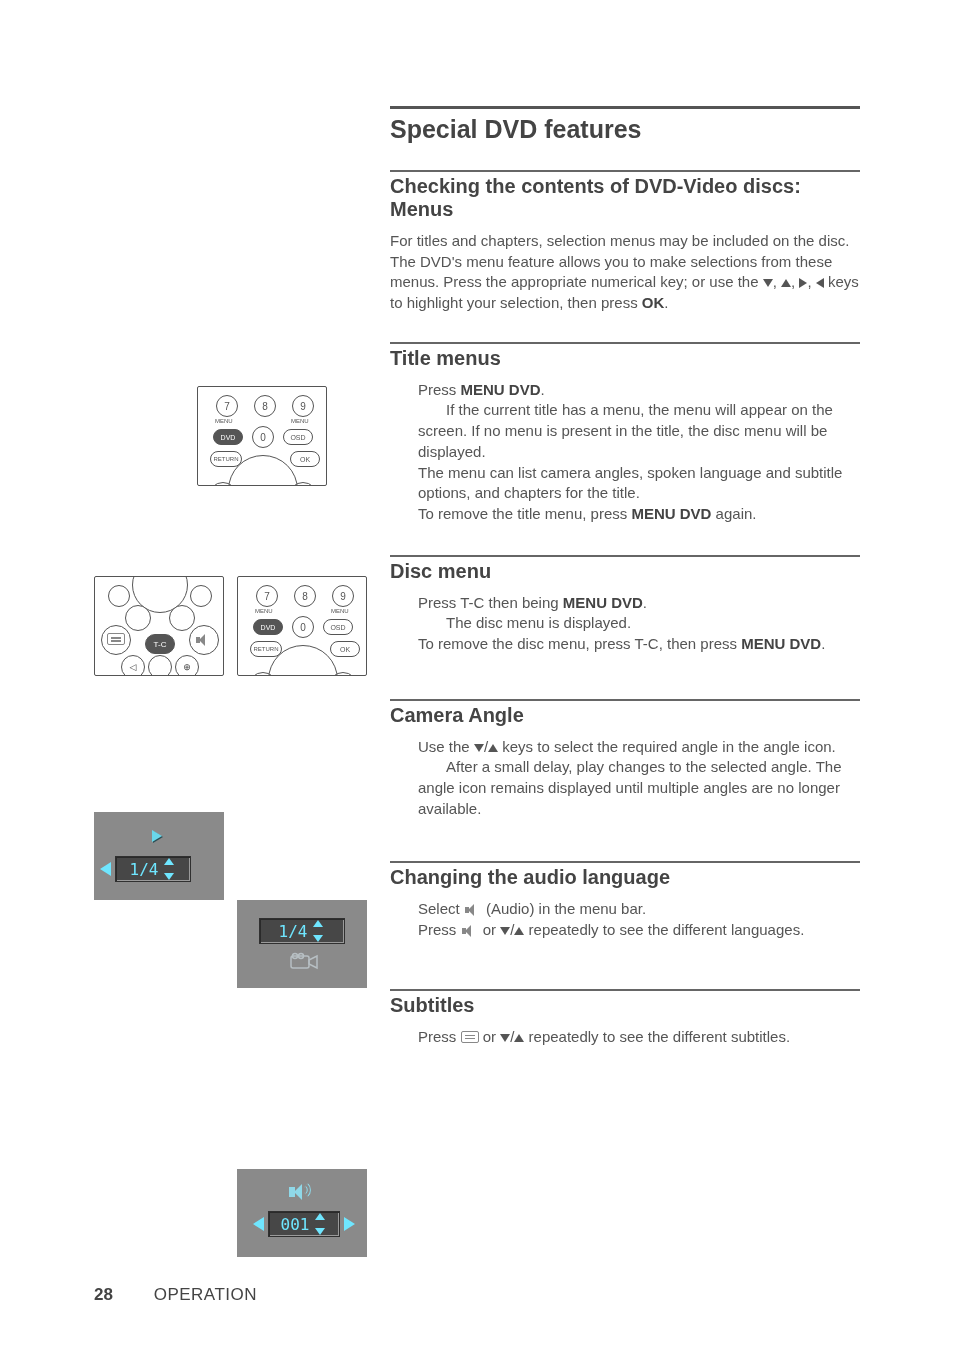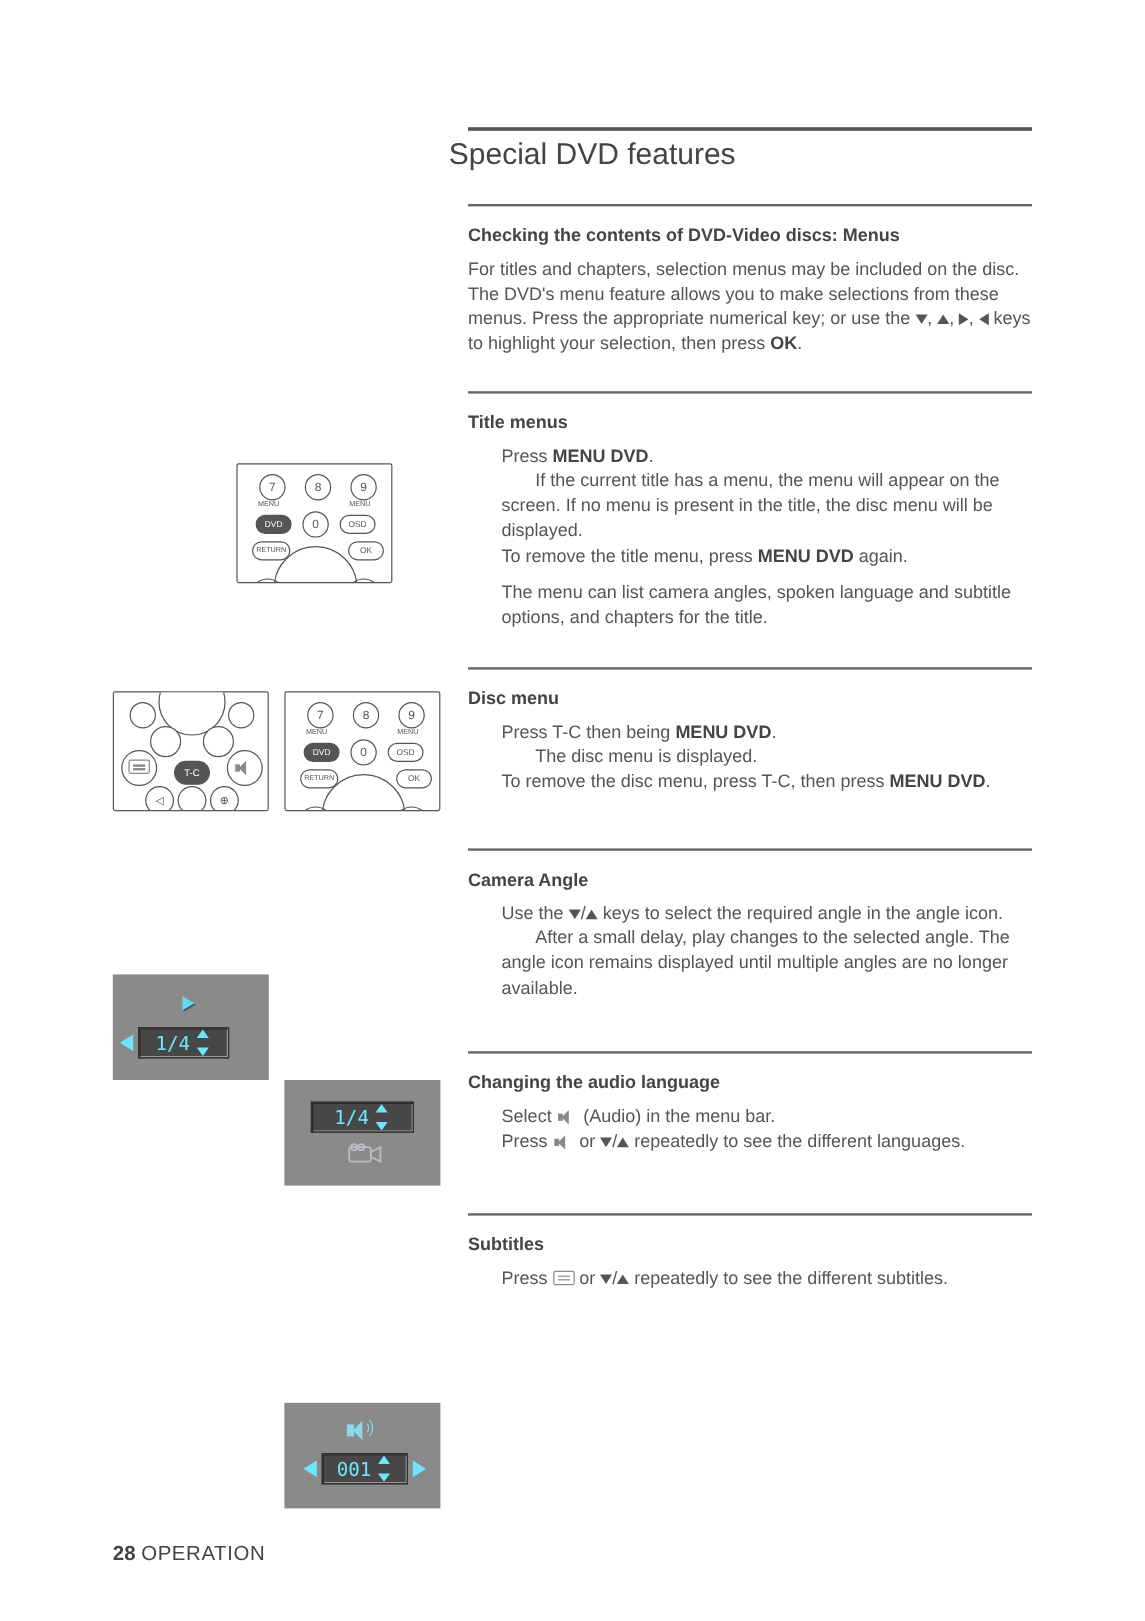--- a/index.html
+++ b/index.html
@@ -17,57 +17,57 @@
   }
   .hr-top {
     position: absolute;
     left: 390px;
     right: 94px;
     top: 106px;
     border-top: 3px solid #555;
   }
   .main-title {
     position: absolute;
-    left: 374px;
+    left: 390px;
     top: 115px;
     font-size: 25px;
-    font-weight: normal;
+    font-weight: bold;
     color: #444;
   }
   .content {
     position: absolute;
     left: 390px;
     right: 94px;
     top: 170px;
   }
   .section { margin-bottom: 24px; }
   .section-heading {
     border-top: 2px solid #666;
-    padding-top: 16px;
-    font-size: 15px;
+    padding-top: 3px;
+    font-size: 20px;
     font-weight: bold;
     color: #444;
     margin-bottom: 10px;
   }
   .body-text {
     font-size: 15px;
     line-height: 1.38;
     color: #555;
     margin-bottom: 10px;
   }
   .indent { text-indent: 28px; }
   .footer {
     position: absolute;
     left: 94px;
     bottom: 46px;
     font-size: 17px;
     color: #444;
   }
   .footer .pg { font-weight: bold; }
-  .footer .lbl { font-weight: normal; letter-spacing: 0.5px; }
+  .footer .lbl { font-weight: normal; letter-spacing: 0.5px; margin-left: 36px; }
 
   
   .illus {
     position: absolute;
     background: #fff;
   }
   .remote-box {
     width: 130px; height: 100px;
     border: 1.2px solid #555;
     border-radius: 2px;
@@ -285,22 +285,22 @@
       <p class="body-text">
         <span>For titles and chapters, selection menus may be included on the disc.   The DVD's menu feature allows you to make selections from these menus. Press the appropriate numerical key; or use the </span><span class="glyph-tri-down"></span>, <span class="glyph-tri-up"></span>, <span class="glyph-tri-right"></span>, <span class="glyph-tri-left"></span><span> keys to highlight your selection, then press </span><b>OK</b><span>.</span>
       </p>
     </div>
 
     <div class="section" style="margin-top:28px;">
       <div class="section-heading">Title menus</div>
       <div style="padding-left:28px;">
         <p class="body-text" style="margin-bottom:0;"><span>Press </span><b>MENU DVD</b><span>.</span></p>
         <p class="body-text indent" style="margin-bottom:0;">If the current title has a menu, the menu will appear on the screen. If no menu is present in the title, the disc menu will be displayed.</p>
+        <p class="body-text" style="margin-bottom:0;">The menu can list camera angles, spoken language and subtitle options, and chapters for the title.</p>
         <p class="body-text"><span>To remove the title menu, press </span><b>MENU DVD</b><span> again.</span></p>
-        <p class="body-text" style="margin-bottom:0;">The menu can list camera angles, spoken language and subtitle options, and chapters for the title.</p>
       </div>
     </div>
 
     <div class="section" style="margin-top:30px;">
       <div class="section-heading">Disc menu</div>
       <div style="padding-left:28px;">
         <p class="body-text" style="margin-bottom:0;"><span>Press T-C then being </span><b>MENU DVD</b><span>.</span></p>
         <p class="body-text indent" style="margin-bottom:0;">The disc menu is displayed.</p>
         <p class="body-text"><span>To remove the disc menu, press T-C, then press </span><b>MENU DVD</b><span>.</span></p>
       </div>

